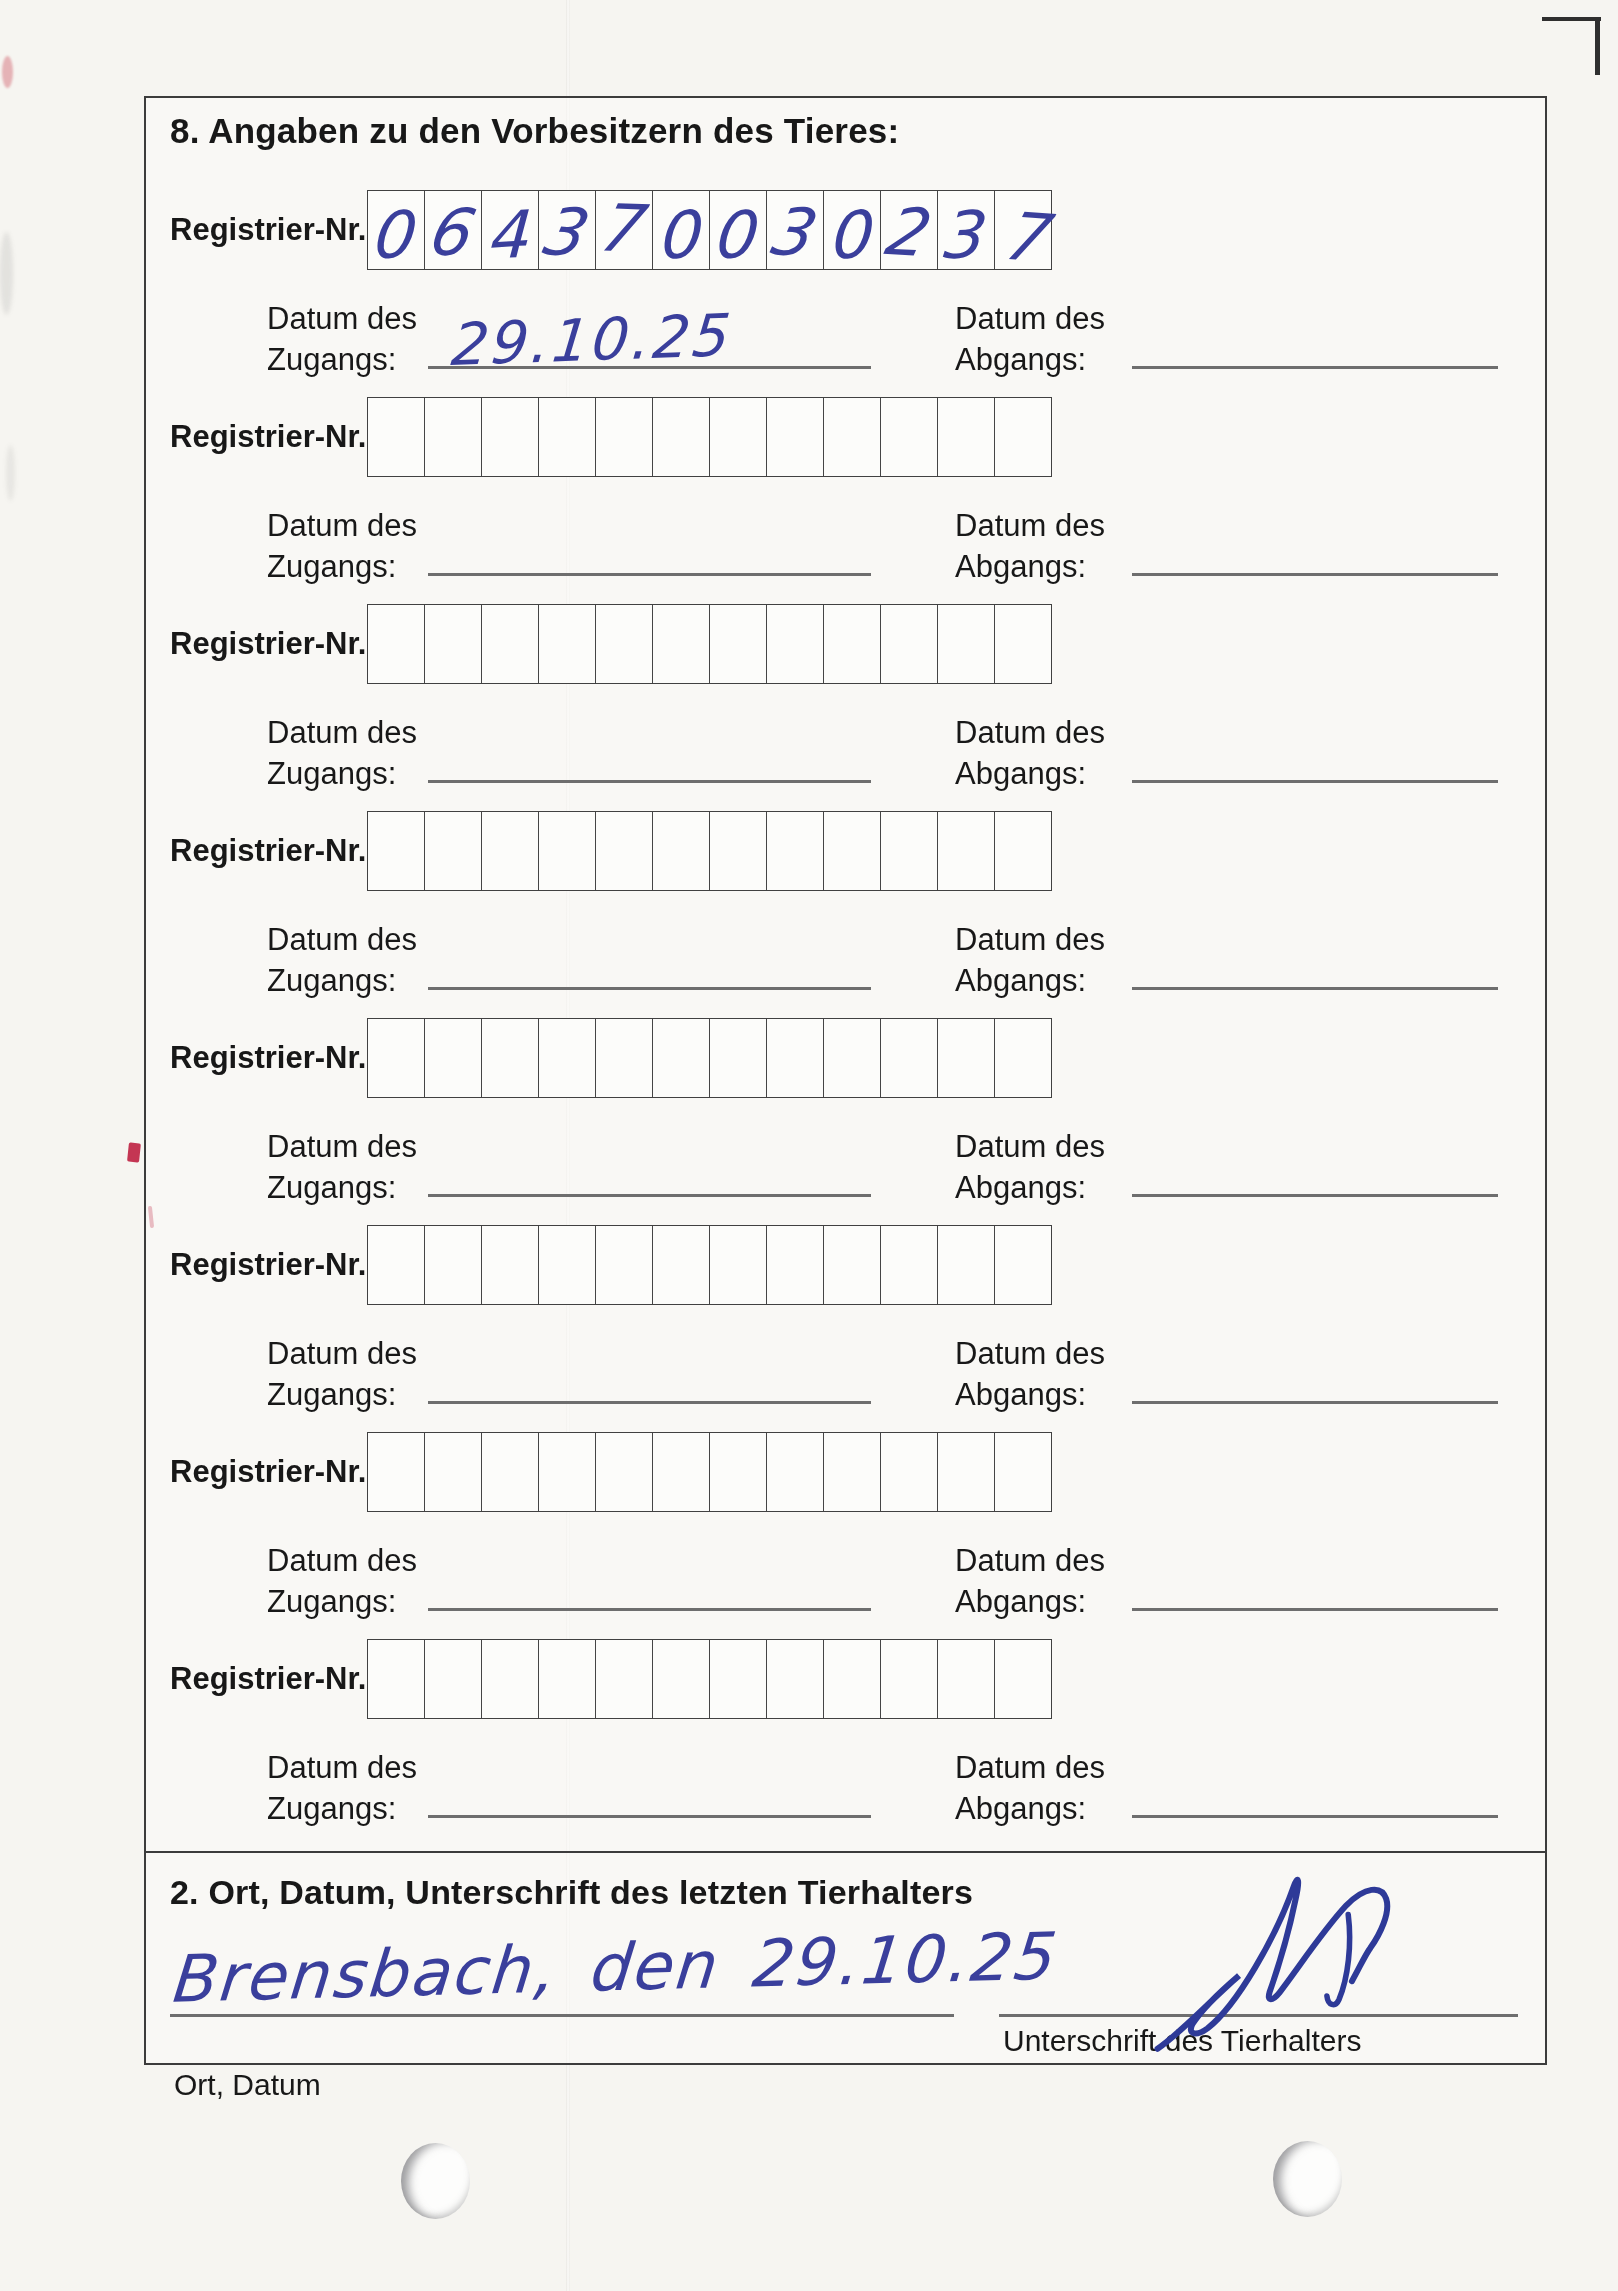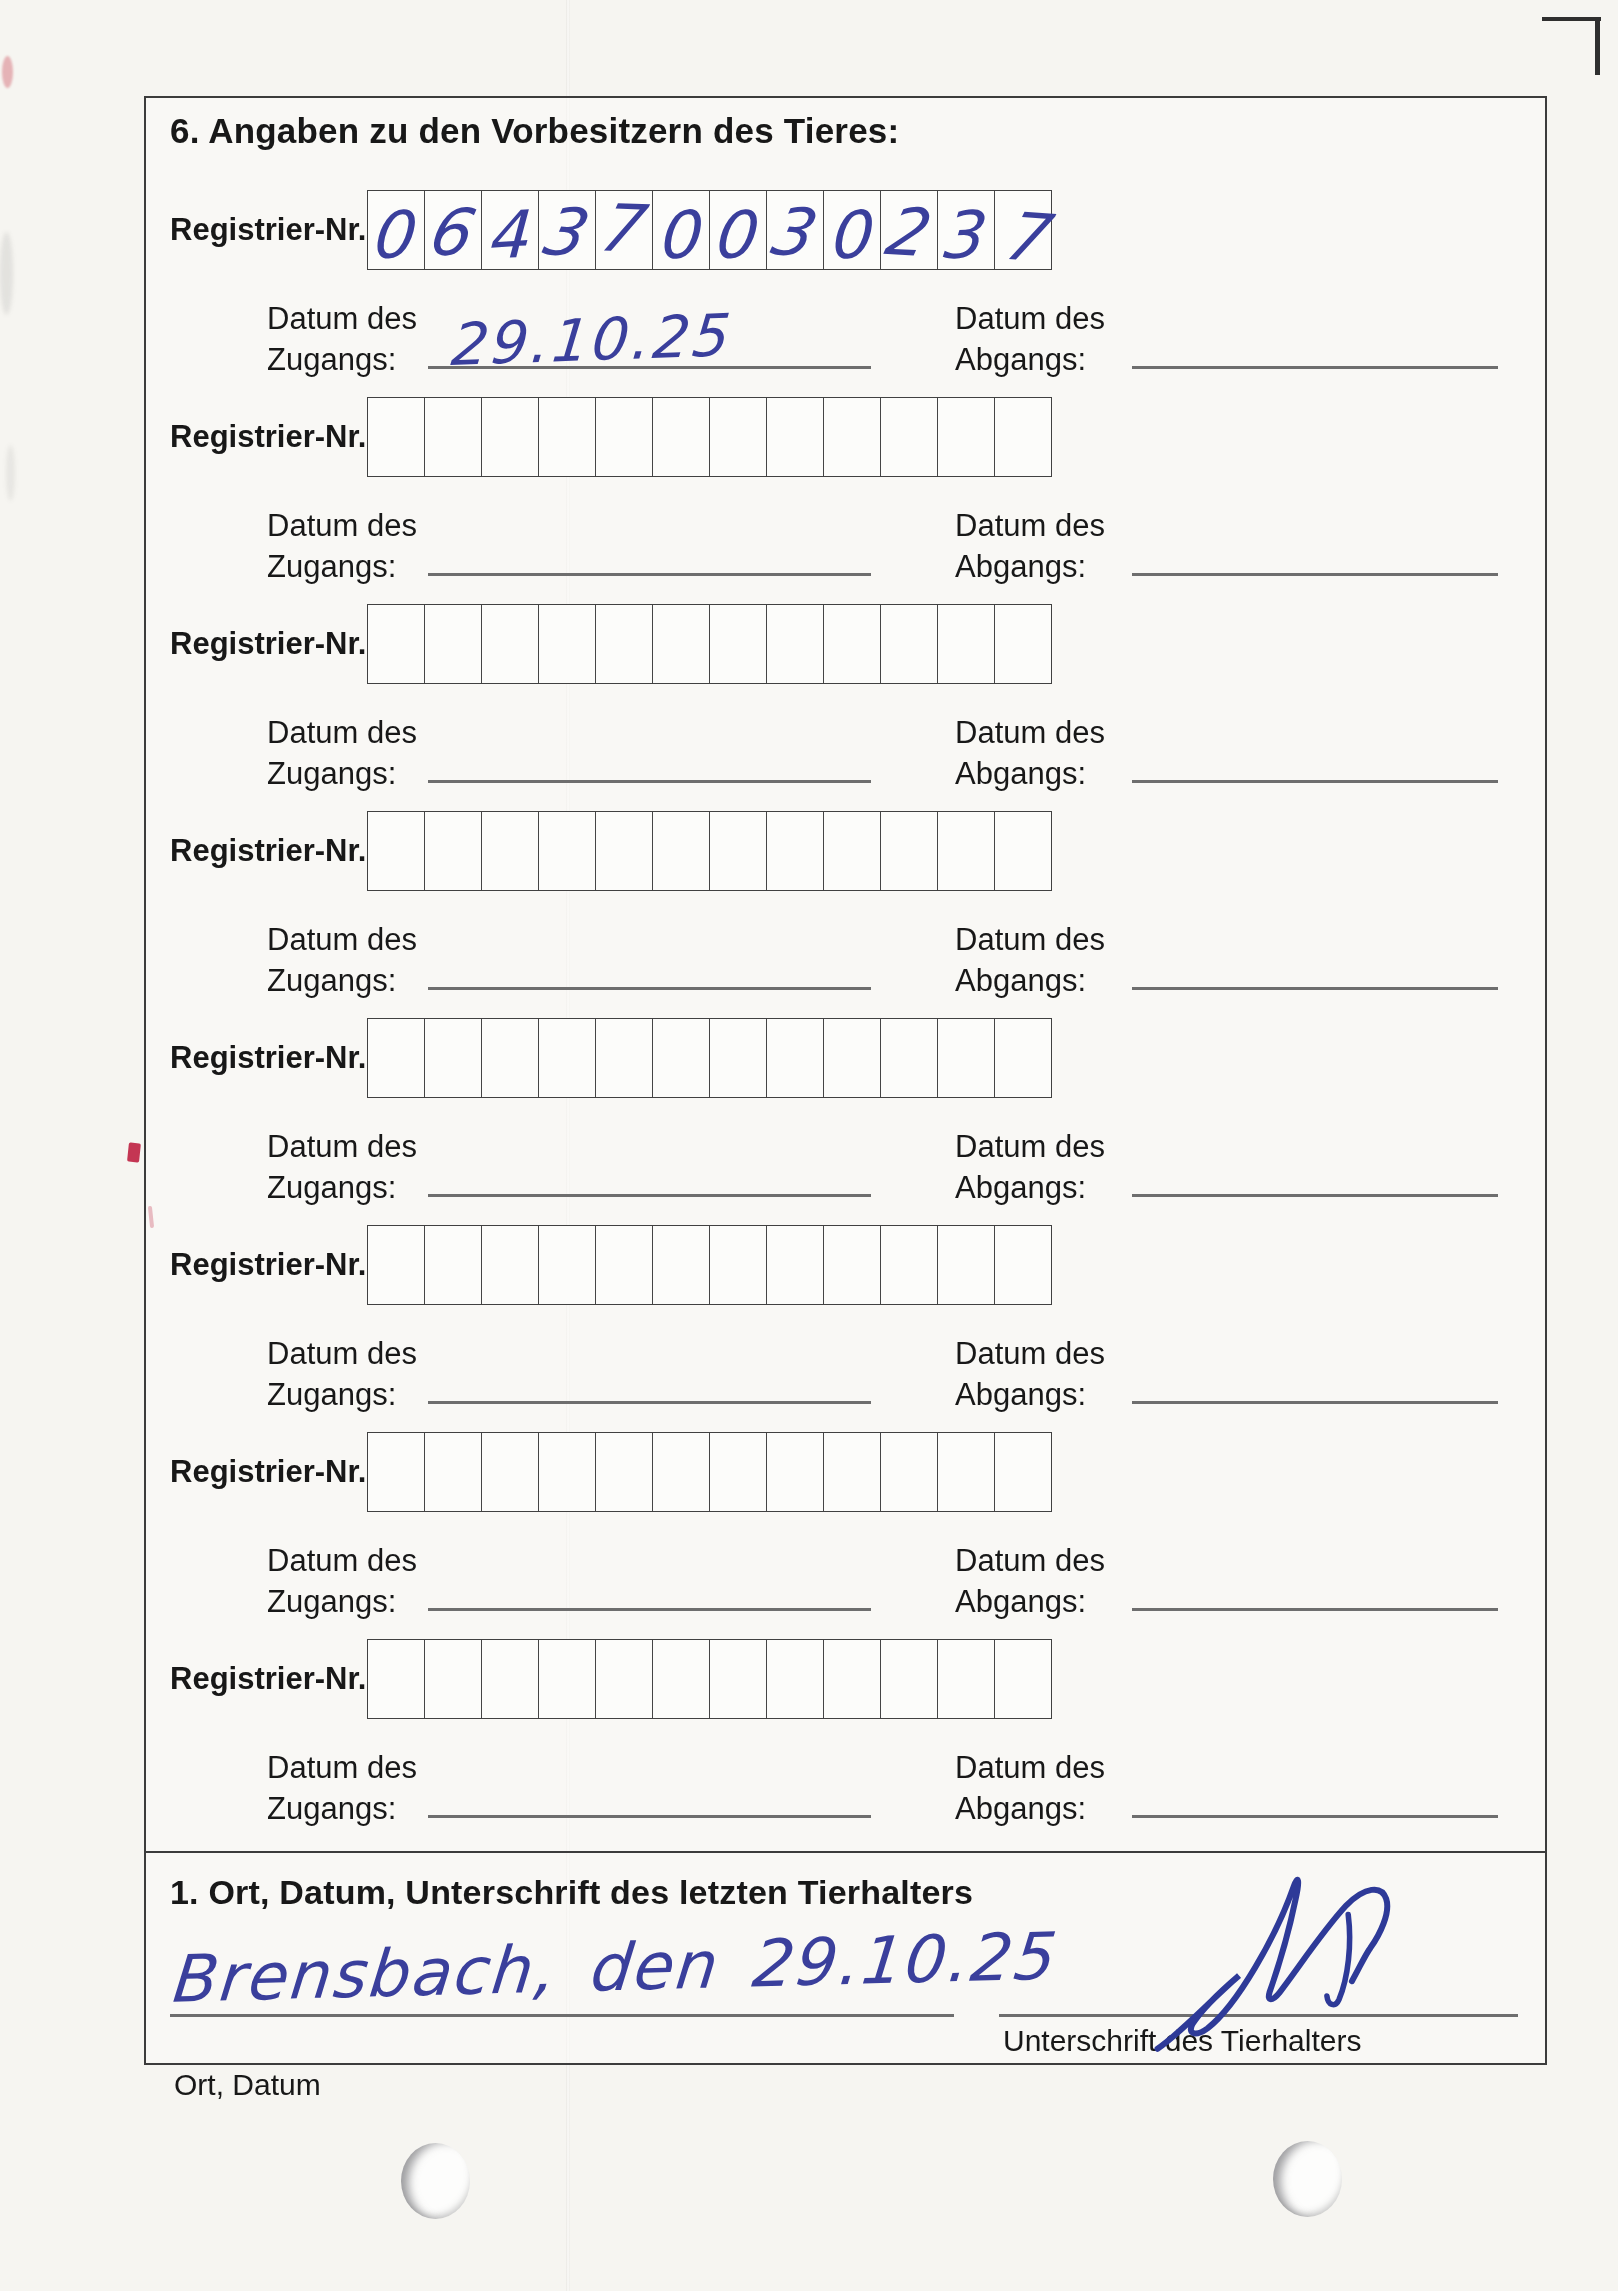--- a/index.html
+++ b/index.html
@@ -109,21 +109,21 @@
   <div class="corner-mark-h"></div>
   <div class="corner-mark-v"></div>
   <div class="smudge s1"></div>
   <div class="smudge s2"></div>
   <div class="smudge s3"></div>
   <div class="redmark1"></div>
   <div class="redmark2"></div>
 
   <div class="form-box">
 
-    <div class="sec3-title">6. Angaben zu den Vorbesitzern des Tieres:</div>
+    <div class="sec3-title">8. Angaben zu den Vorbesitzern des Tieres:</div>
 
     <div class="rows">
   <div class="row-group">
     <div class="reg-row">
       <span class="reg-label">Registrier-Nr.</span>
       <div class="reg-grid">
               <div class="cell">
                 <span class="digit hw">0</span>
               </div>
               <div class="cell">
@@ -410,21 +410,21 @@
         <div>Datum des</div>
         <div>Abgangs:</div>
       </div>
       <span class="da-value hw"></span>
       <div class="rule da-line"></div>
     </div>
   </div>
 </div>
 
     <div class="section4">
-      <div class="sec4-title">1. Ort, Datum, Unterschrift des letzten Tierhalters</div>
+      <div class="sec4-title">2. Ort, Datum, Unterschrift des letzten Tierhalters</div>
       <div class="ort-value hw">Brensbach, den 29.10.25</div>
       <div class="ort-line"></div>
       <div class="ort-label">Ort, Datum</div>
       <div class="sig-line"></div>
       <div class="sig-label">Unterschrift des Tierhalters</div>
       <div class="signature">
         <svg viewBox="0 0 330 215" fill="none" xmlns="http://www.w3.org/2000/svg">
           <path d="M 30 205 C 55 188 82 158 118 126 C 104 138 78 162 68 178 C 62 188 70 193 84 183 C 116 158 158 84 177 30 C 182 16 184 22 179 44 C 170 88 158 124 151 144 C 148 154 154 154 162 144 C 182 118 208 78 234 50 C 254 30 272 28 277 43 C 282 58 270 82 260 96 C 254 104 248 118 240 132" stroke="#2e3a98" stroke-width="6.5" stroke-linecap="round"></path>
           <path d="M 236 60 C 240 92 236 128 226 152 C 222 161 214 158 213 148" stroke="#2e3a98" stroke-width="6" stroke-linecap="round"></path>
         </svg>

